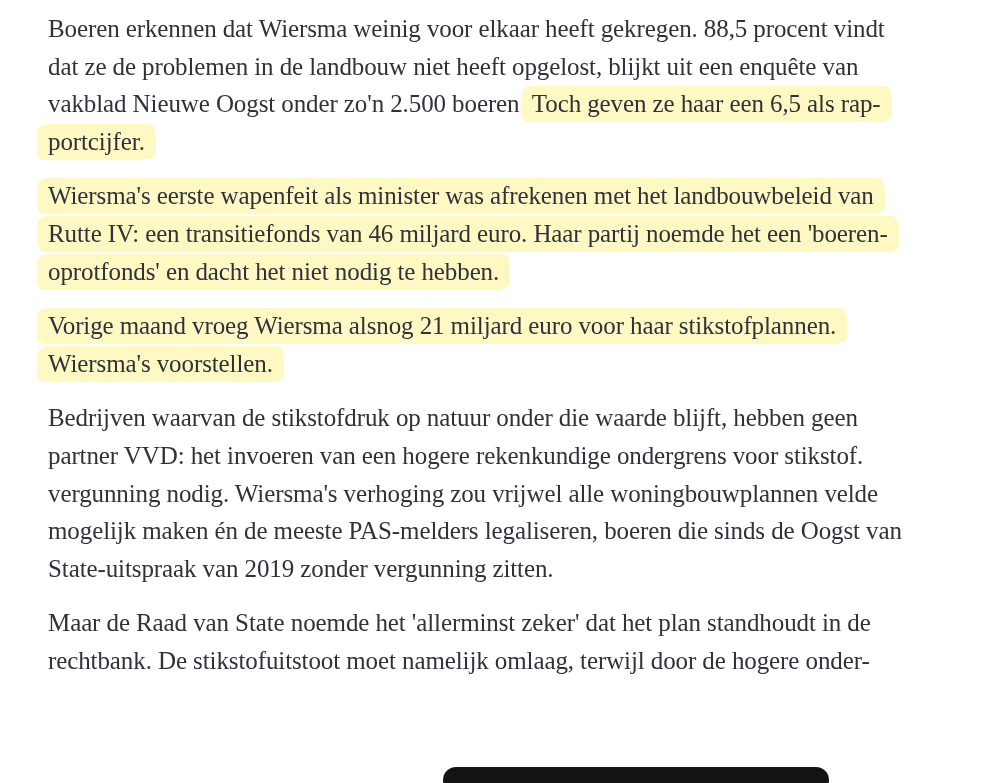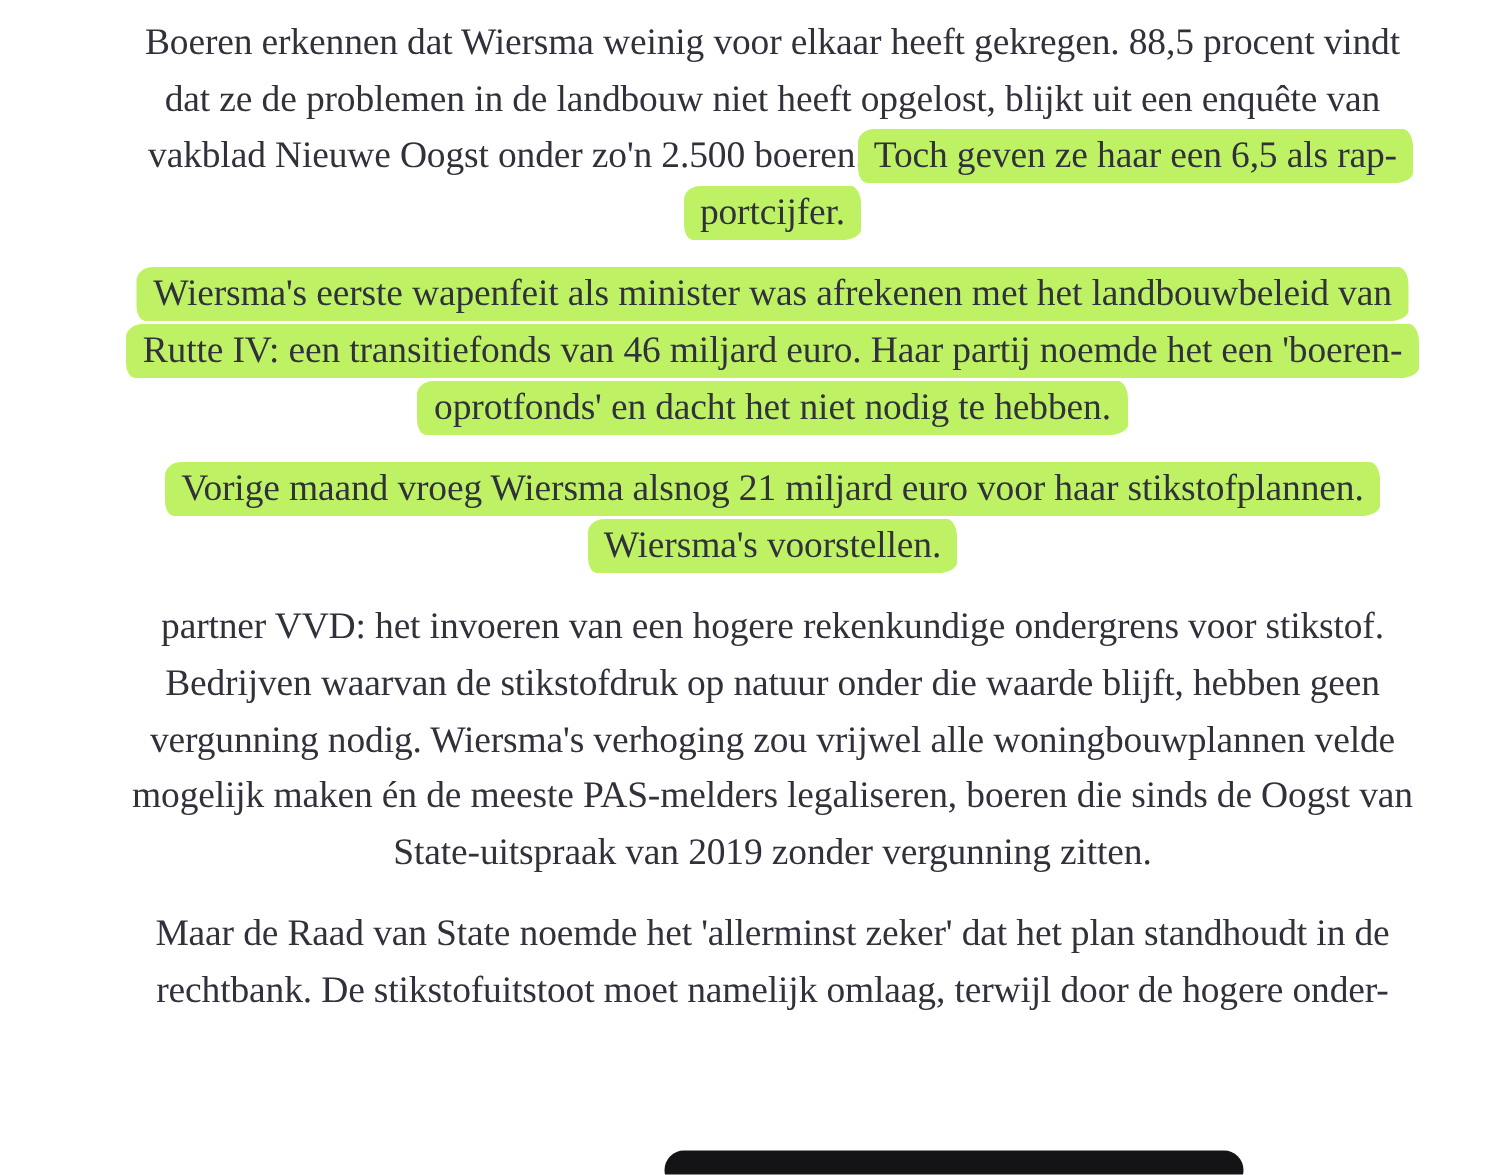--- a/index.html
+++ b/index.html
@@ -9,21 +9,20 @@
     overflow: hidden;
     background: #ffffff;
     font-family: "Liberation Serif", "DejaVu Serif", serif;
   }
   .page {
     position: relative;
     width: 1000px;
     height: 783px;
     background: #ffffff;
     overflow: hidden;
-    text-align: center;
   }
   .article {
     position: absolute;
     left: 48px;
     top: 10px;
     right: 18px;
     color: #30313a;
     font-size: 25px;
     line-height: 37.6px;
     letter-spacing: -0.1px;
@@ -32,21 +31,21 @@
     margin: 0 0 17px 0;
     padding: 0;
   }
   .line {
     display: block;
     white-space: pre;
   }
   .seg { white-space: pre; }
   .hl {
     white-space: pre;
-    background: #bef264;
+    background: #fef9c3;
     padding: 4px 11px 5px 11px;
     margin: -4px -11px -5px -11px;
     border-radius: 11px 7px 13px 6px / 9px 12px 7px 10px;
     box-decoration-break: clone;
     -webkit-box-decoration-break: clone;
   }
   .home-bar {
     position: absolute;
     left: 443px;
     top: 767px;
@@ -70,22 +69,22 @@
       <p class="para">
         <span class="line"><span class="hl">Wiersma's eerste wapenfeit als minister was afrekenen met het landbouwbeleid van</span></span>
         <span class="line"><span class="hl">Rutte IV: een transitiefonds van 46 miljard euro. Haar partij noemde het een 'boeren-</span></span>
         <span class="line"><span class="hl">oprotfonds' en dacht het niet nodig te hebben.</span></span>
       </p>
       <p class="para">
         <span class="line"><span class="hl">Vorige maand vroeg Wiersma alsnog 21 miljard euro voor haar stikstofplannen.</span></span>
         <span class="line"><span class="hl">Wiersma's voorstellen.</span></span>
       </p>
       <p class="para">
+        <span class="line"><span class="seg">Bedrijven waarvan de stikstofdruk op natuur onder die waarde blijft, hebben geen</span></span>
         <span class="line"><span class="seg">partner VVD: het invoeren van een hogere rekenkundige ondergrens voor stikstof.</span></span>
-        <span class="line"><span class="seg">Bedrijven waarvan de stikstofdruk op natuur onder die waarde blijft, hebben geen</span></span>
         <span class="line"><span class="seg">vergunning nodig. Wiersma's verhoging zou vrijwel alle woningbouwplannen velde</span></span>
         <span class="line"><span class="seg">mogelijk maken én de meeste PAS-melders legaliseren, boeren die sinds de Oogst van</span></span>
         <span class="line"><span class="seg">State-uitspraak van 2019 zonder vergunning zitten.</span></span>
       </p>
       <p class="para">
         <span class="line"><span class="seg">Maar de Raad van State noemde het 'allerminst zeker' dat het plan standhoudt in de</span></span>
         <span class="line"><span class="seg">rechtbank. De stikstofuitstoot moet namelijk omlaag, terwijl door de hogere onder-</span></span>
       </p>
     </main>
   <div class="home-bar"></div>

